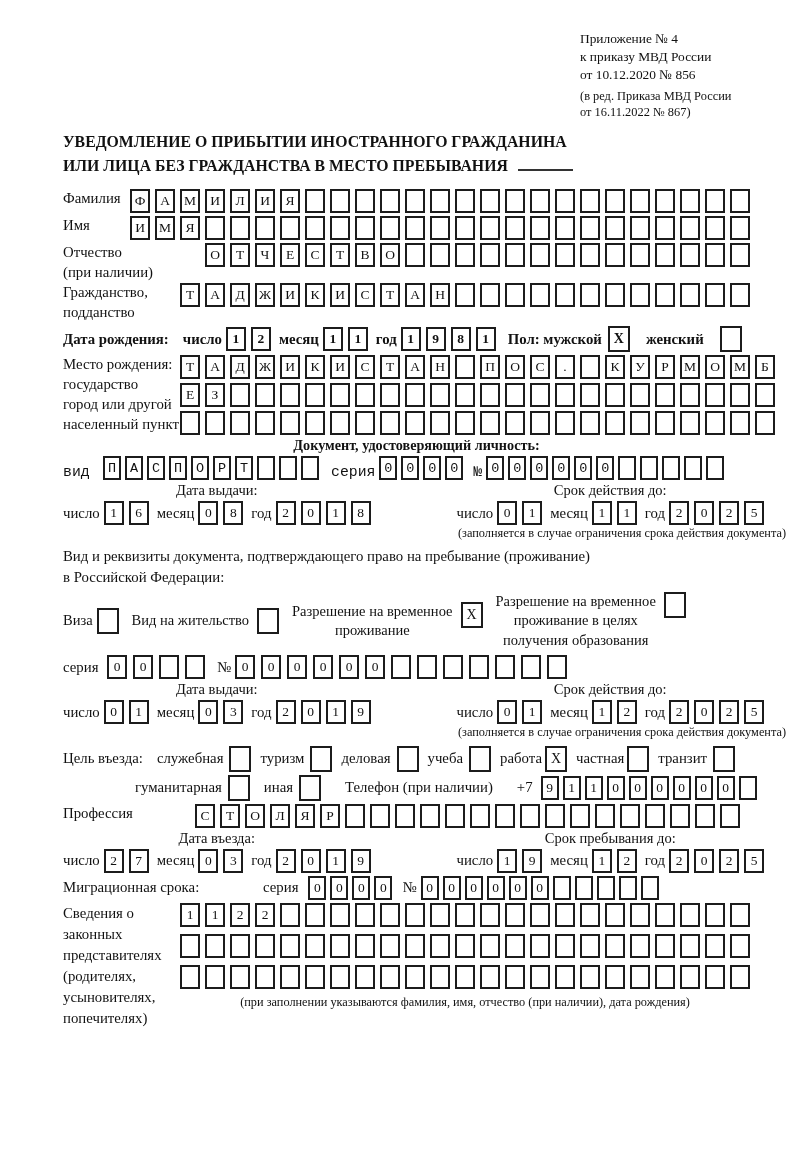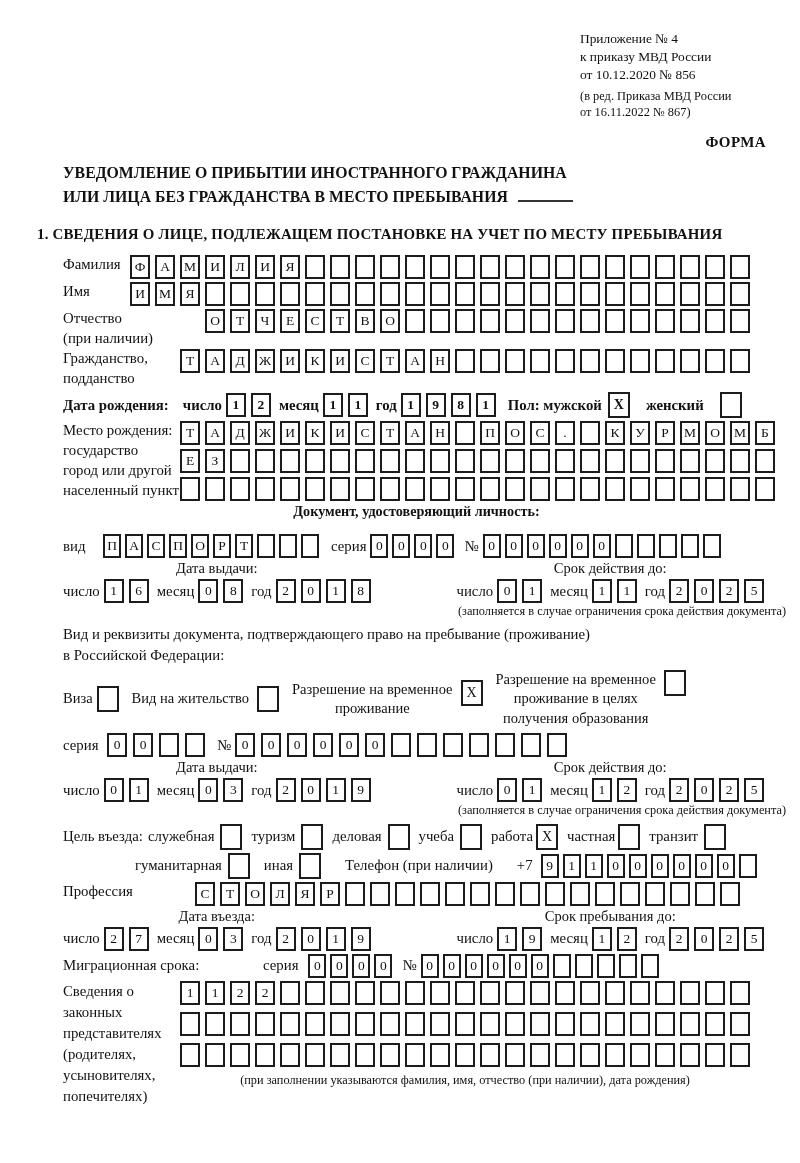--- a/index.html
+++ b/index.html
@@ -67,28 +67,26 @@
   <div class="hdr">
     <div>Приложение № 4</div>
     <div>к приказу МВД России</div>
     <div>от 10.12.2020 № 856</div>
     <div class="hdr-ed">
       <div>(в ред. Приказа МВД России</div>
       <div>от 16.11.2022 № 867)</div>
     </div>
   </div>
 
-  <div class="forma">ФОРМА</div>
 
   <div class="title">
     <div>УВЕДОМЛЕНИЕ О ПРИБЫТИИ ИНОСТРАННОГО ГРАЖДАНИНА</div>
     <div><span>ИЛИ ЛИЦА БЕЗ ГРАЖДАНСТВА В МЕСТО ПРЕБЫВАНИЯ</span><span class="uline"></span></div>
   </div>
 
-  <div class="sec-heading">1. СВЕДЕНИЯ О ЛИЦЕ, ПОДЛЕЖАЩЕМ ПОСТАНОВКЕ НА УЧЕТ ПО МЕСТУ ПРЕБЫВАНИЯ</div>
 
   <div class="frow" style="margin-top:12px;">
     <div class="flabel w67">Фамилия</div>
     <div class="cellrow">
         <div class="cell">Ф</div>
         <div class="cell">А</div>
         <div class="cell">М</div>
         <div class="cell">И</div>
         <div class="cell">Л</div>
         <div class="cell">И</div>
@@ -317,21 +315,21 @@
           <div class="cell"></div>
           <div class="cell"></div>
           <div class="cell"></div>
           <div class="cell"></div>
         </div>
     </div>
   </div>
 
   <div class="docheading">Документ, удостоверяющий личность:</div>
 
-  <div class="frow" style="align-items:center; margin-top:14px;">
+  <div class="frow" style="align-items:flex-end; margin-top:2px;font-family:Liberation Mono, monospace;">
     <span class="sep" style="width:40px;">вид</span>
     <div class="cellrow" style="--cw: 18px; --cg: 4px;">
         <div class="cell">П</div>
         <div class="cell">А</div>
         <div class="cell">С</div>
         <div class="cell">П</div>
         <div class="cell">О</div>
         <div class="cell">Р</div>
         <div class="cell">Т</div>
         <div class="cell"></div>
@@ -507,21 +505,21 @@
             <div class="cell">2</div>
             <div class="cell">5</div>
           </div>
       </div>
     </div>
   </div>
   <div class="note note-r">(заполняется в случае ограничения срока действия документа)</div>
 
   <div class="frow" style="align-items:center; margin-top:5px;">
     <span class="sep">Цель въезда:</span>
-    <div class="opt" style="margin-left:5px;">
+    <div class="opt" style="margin-left:14px;">
       <span>служебная</span>
       <div class="cb"></div>
     </div>
     <div class="opt">
       <span>туризм</span>
       <div class="cb"></div>
     </div>
     <div class="opt">
       <span>деловая</span>
       <div class="cb"></div>

